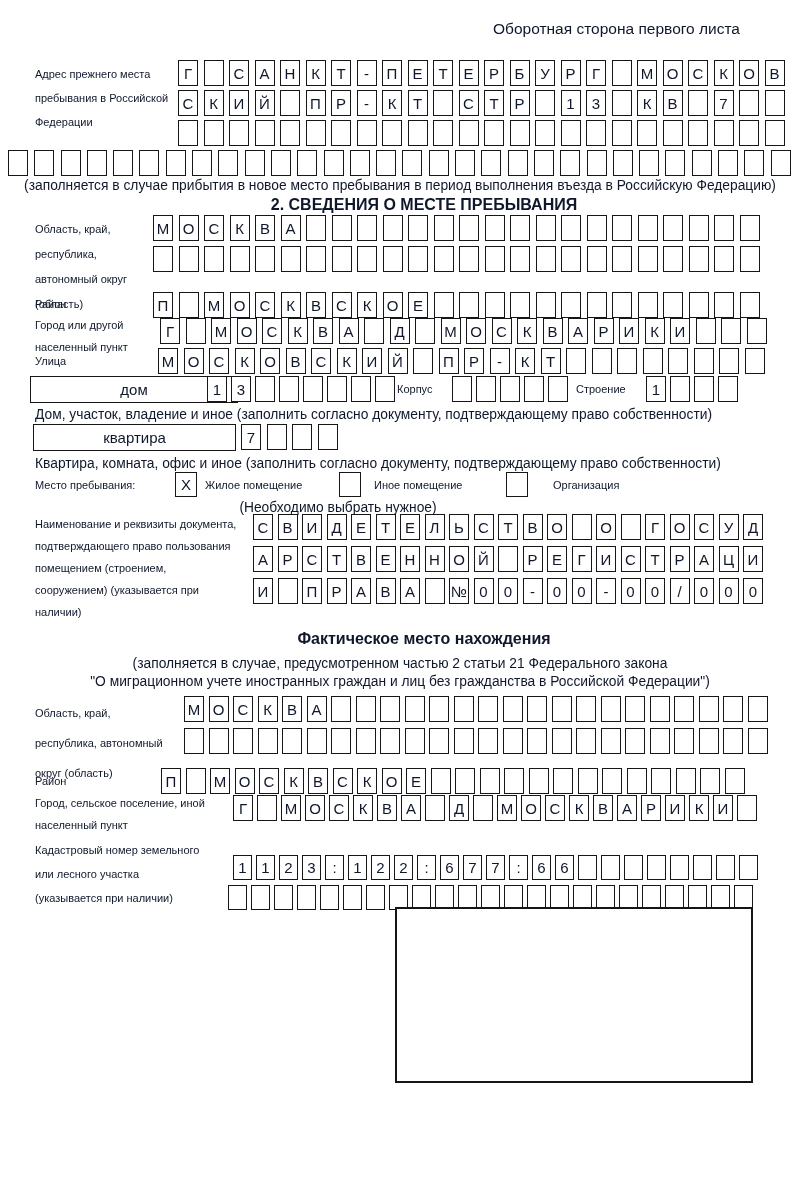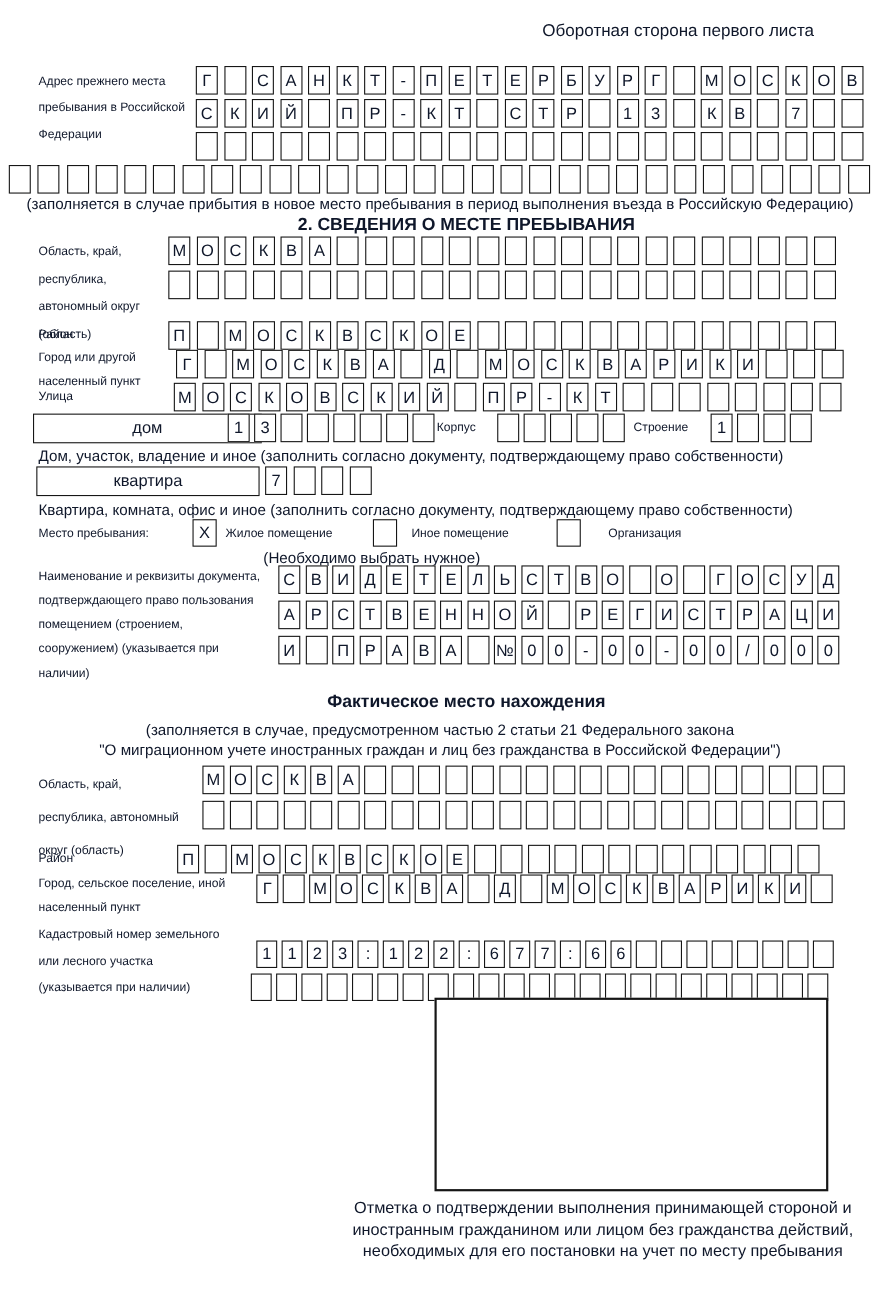--- a/index.html
+++ b/index.html
@@ -567,15 +567,14 @@
       <span class="cell"></span>
       <span class="cell"></span>
       <span class="cell"></span>
       <span class="cell"></span>
       <span class="cell"></span>
       <span class="cell"></span>
       <span class="cell"></span>
     </div>
 
   <div class="stamp" style="left:395px;top:907px;width:358px;height:176px"></div>
-  <div class="lbl center" style="left:318px;top:1090px;width:460px;font-size:14.8px;line-height:19.5px">Отметка о подтверждении выполнения принимающей стороной и иностранным гражданином или лицом без гражданства действий, необходимых для его постановки на учет по месту пребывания</div>
 
 </div>
 
 </body></html>

